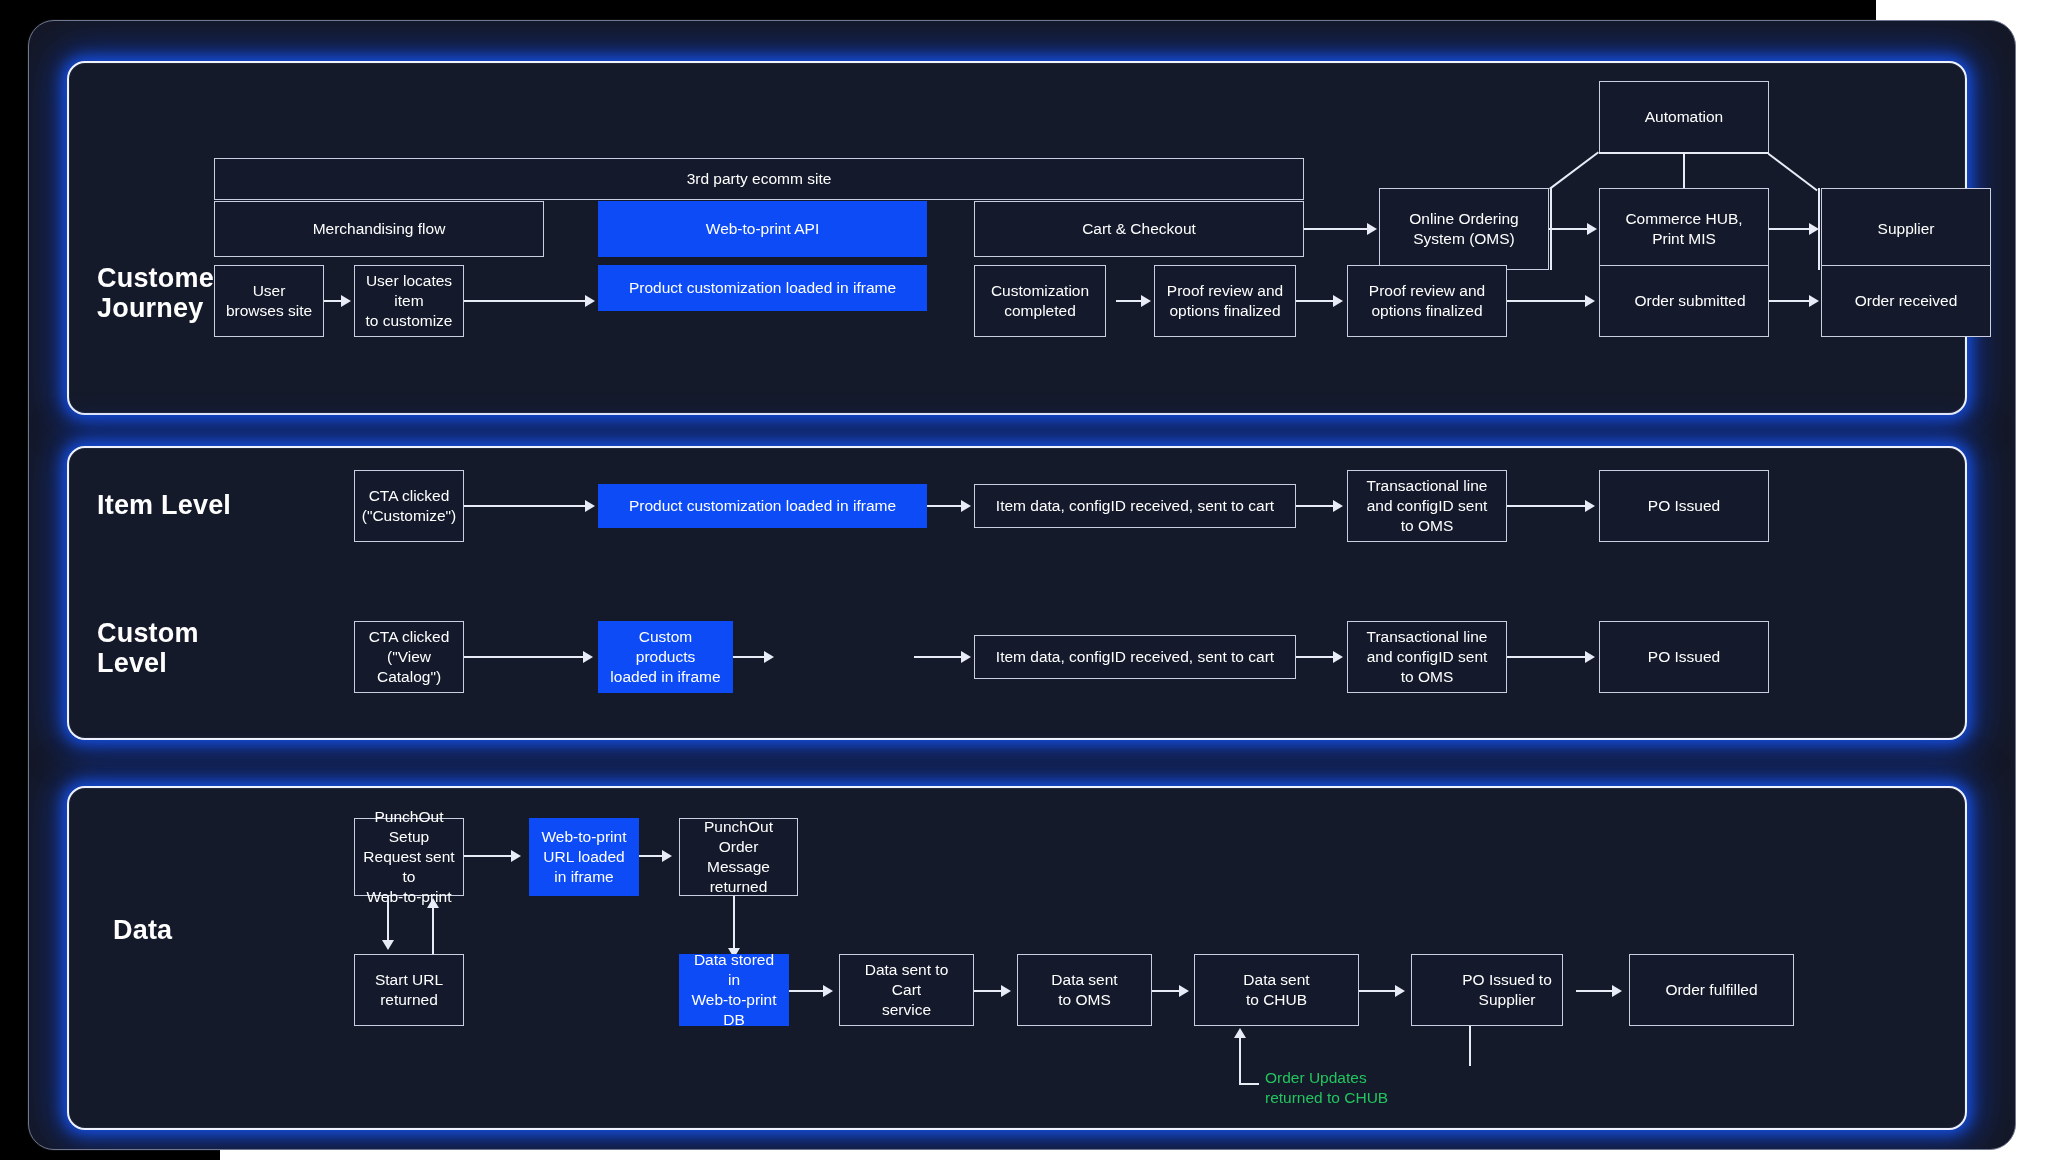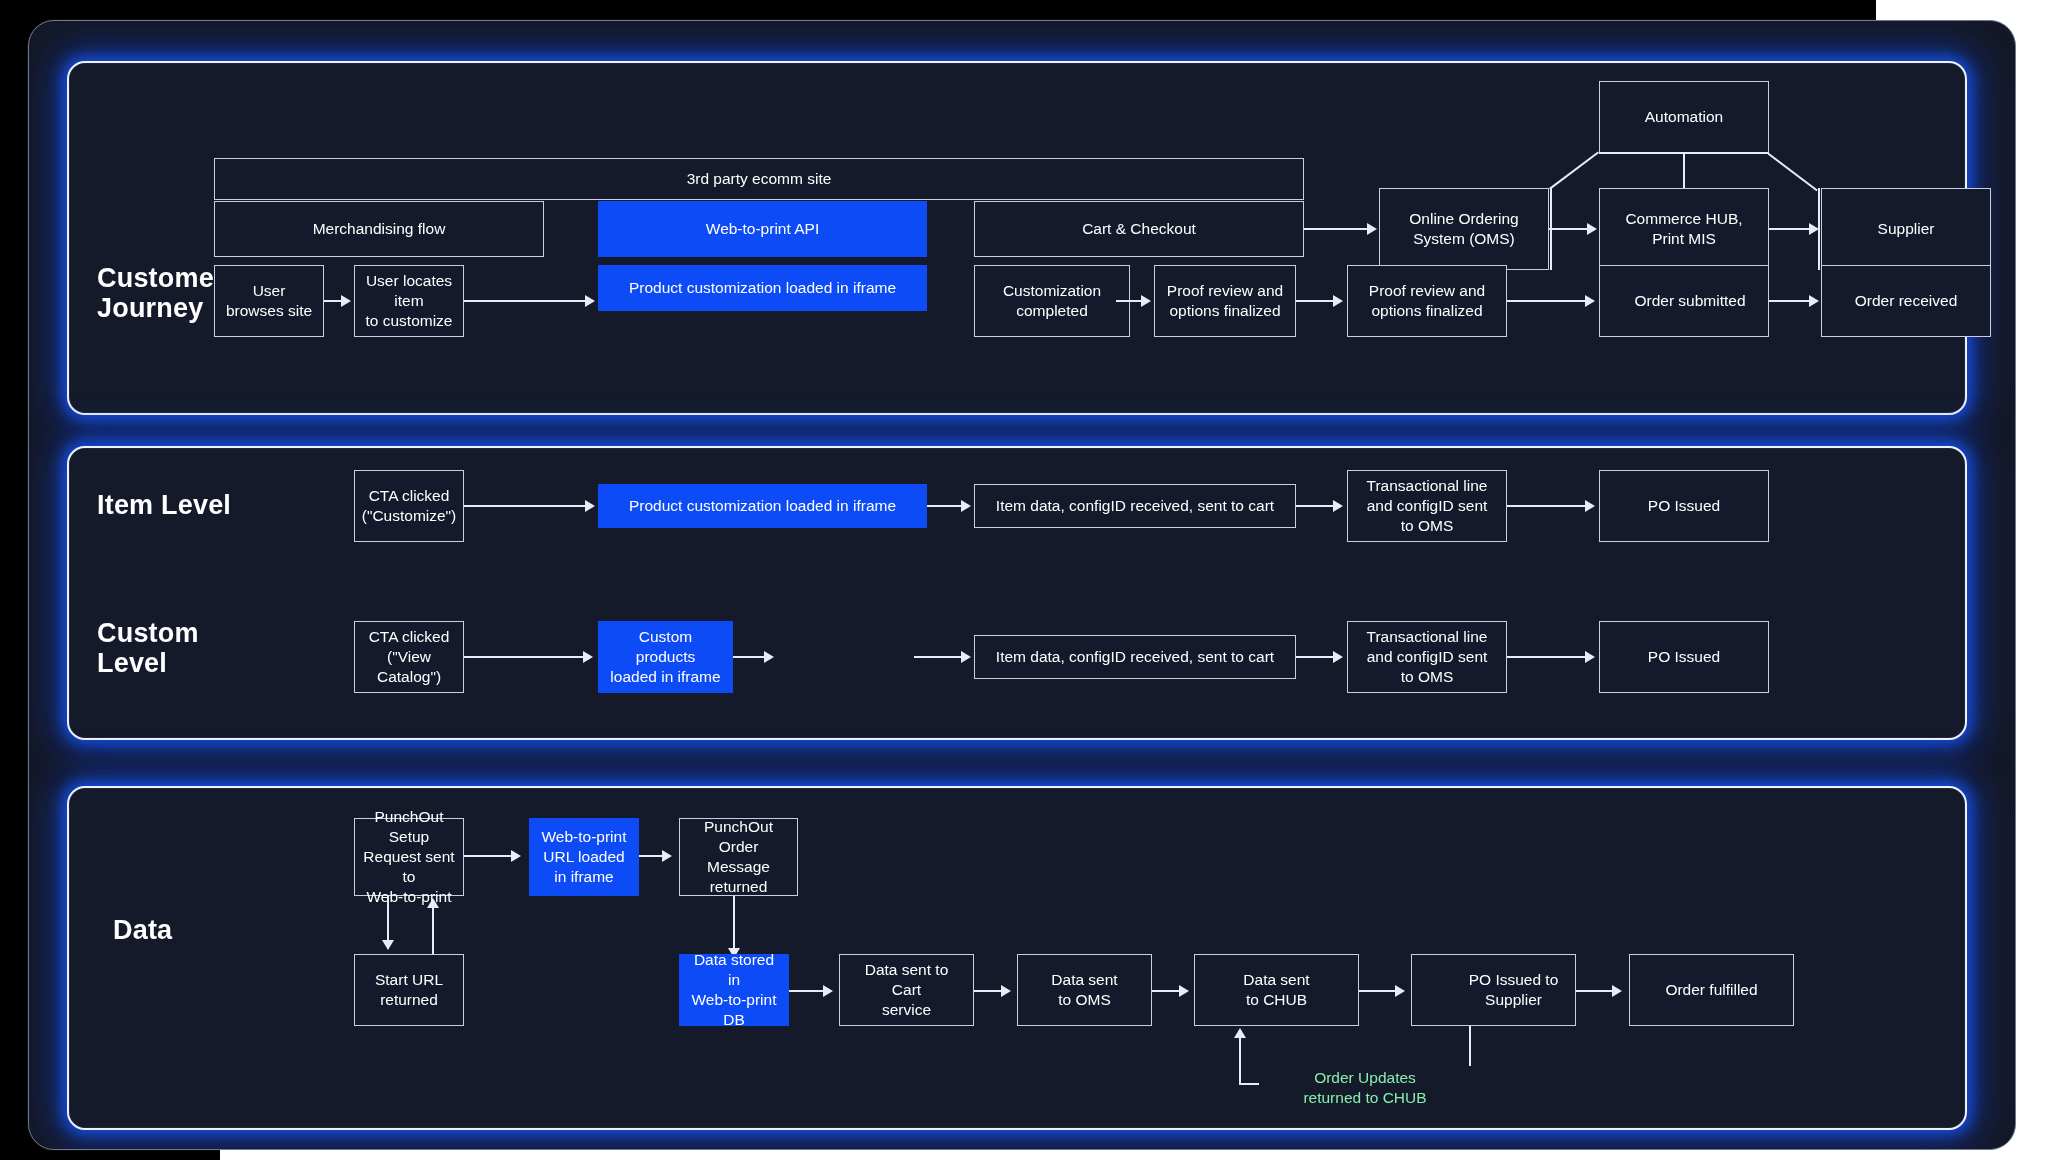--- a/index.html
+++ b/index.html
@@ -39,21 +39,21 @@
   .hline{height:1.6px;}
   .vline{width:1.6px;}
   .arrow-r{position:absolute;width:0;height:0;border-top:6px solid transparent;
            border-bottom:6px solid transparent;border-left:10px solid #e8ecf7;}
   .arrow-d{position:absolute;width:0;height:0;border-left:6px solid transparent;
            border-right:6px solid transparent;border-top:10px solid #e8ecf7;}
   .arrow-u{position:absolute;width:0;height:0;border-left:6px solid transparent;
            border-right:6px solid transparent;border-bottom:10px solid #e8ecf7;}
   .diag{position:absolute;background:#e8ecf7;height:1.6px;transform-origin:0 0;}
 
-  .caption{position:absolute;color:#86efac;font-size:15.5px;line-height:20px;text-align:center;
+  .caption{position:absolute;color:#22c55e;font-size:15.5px;line-height:20px;
            white-space:pre-line;}
 </style>
 </head>
 <body>
 
 <div class="backdrop"></div>
 <div class="backdrop2"></div>
 
 <div class="canvas">
 
@@ -88,21 +88,21 @@
     <div class="ln vline" style="left:1614px;top:89px;height:36px;"></div>
     <div class="diag" style="left:1530px;top:90px;width:61px;transform:rotate(143deg);"></div>
     <div class="ln vline" style="left:1481px;top:125px;height:82px;"></div>
     <div class="diag" style="left:1700px;top:90px;width:61px;transform:rotate(37deg);"></div>
     <div class="ln vline" style="left:1749px;top:125px;height:82px;"></div>
 
     <div class="node" style="left:145px;top:202px;width:110px;height:72px;white-space:pre-line;">User browses site</div>
     <div class="node" style="left:285px;top:202px;width:110px;height:72px;white-space:pre-line;">User locates item
 to customize</div>
     <div class="node blue" style="left:529px;top:202px;width:329px;height:46px;">Product customization loaded in iframe</div>
-    <div class="node" style="left:905px;top:202px;width:156px;height:72px;white-space:pre-line;">Customization
+    <div class="node" style="left:905px;top:202px;width:132px;height:72px;white-space:pre-line;">Customization
 completed</div>
     <div class="node" style="left:1085px;top:202px;width:142px;height:72px;white-space:pre-line;">Proof review and
 options finalized</div>
     <div class="node" style="left:1278px;top:202px;width:160px;height:72px;white-space:pre-line;">Proof review and
 options finalized</div>
     <div class="node" style="left:1530px;top:202px;width:170px;height:72px;padding-left:20px;">Order submitted</div>
     <div class="node" style="left:1752px;top:202px;width:170px;height:72px;">Order received</div>
 
     <div class="ln hline" style="left:255px;top:237px;width:20px;"></div>
     <div class="arrow-r" style="left:272px;top:232px;"></div>
@@ -195,21 +195,21 @@
     <div class="node" style="left:285px;top:166px;width:110px;height:72px;white-space:pre-line;">Start URL
 returned</div>
     <div class="node blue" style="left:610px;top:166px;width:110px;height:72px;white-space:pre-line;">Data stored in
 Web-to-print DB</div>
     <div class="node" style="left:770px;top:166px;width:135px;height:72px;white-space:pre-line;">Data sent to Cart
 service</div>
     <div class="node" style="left:948px;top:166px;width:135px;height:72px;white-space:pre-line;">Data sent
 to OMS</div>
     <div class="node" style="left:1125px;top:166px;width:165px;height:72px;white-space:pre-line;">Data sent
 to CHUB</div>
-    <div class="node" style="left:1342px;top:166px;width:165px;height:72px;white-space:pre-line;padding-left:48px;">PO Issued to
+    <div class="node" style="left:1342px;top:166px;width:152px;height:72px;white-space:pre-line;padding-left:48px;">PO Issued to
 Supplier</div>
     <div class="node" style="left:1560px;top:166px;width:165px;height:72px;">Order fulfilled</div>
 
     <div class="ln hline" style="left:720px;top:202px;width:35px;"></div>
     <div class="arrow-r" style="left:754px;top:197px;"></div>
     <div class="ln hline" style="left:905px;top:202px;width:28px;"></div>
     <div class="arrow-r" style="left:932px;top:197px;"></div>
     <div class="ln hline" style="left:1083px;top:202px;width:28px;"></div>
     <div class="arrow-r" style="left:1110px;top:197px;"></div>
     <div class="ln hline" style="left:1290px;top:202px;width:38px;"></div>

